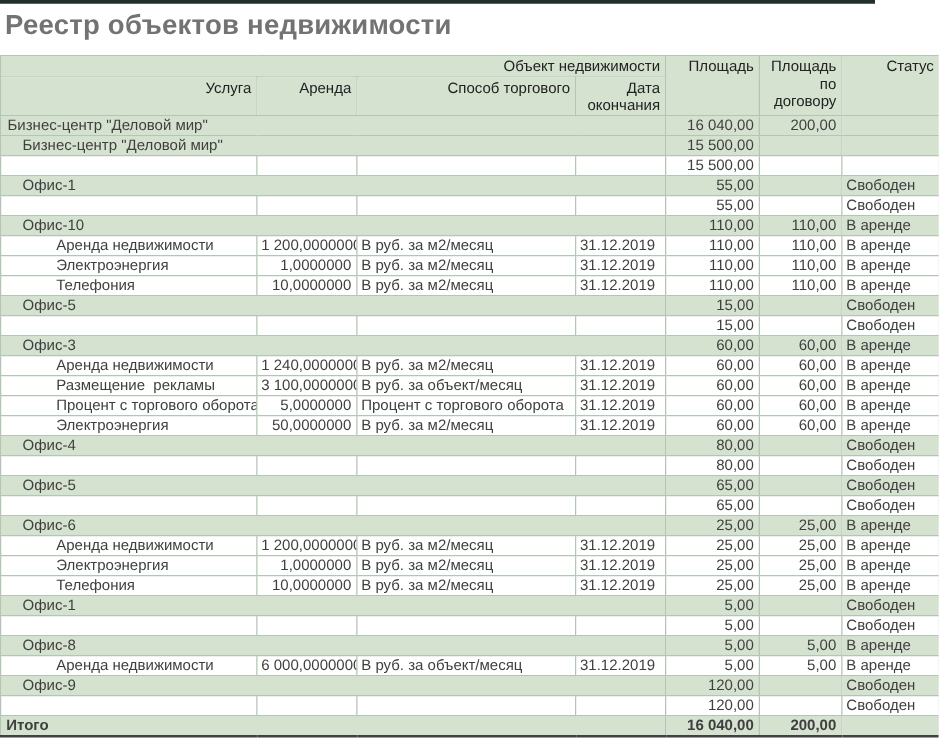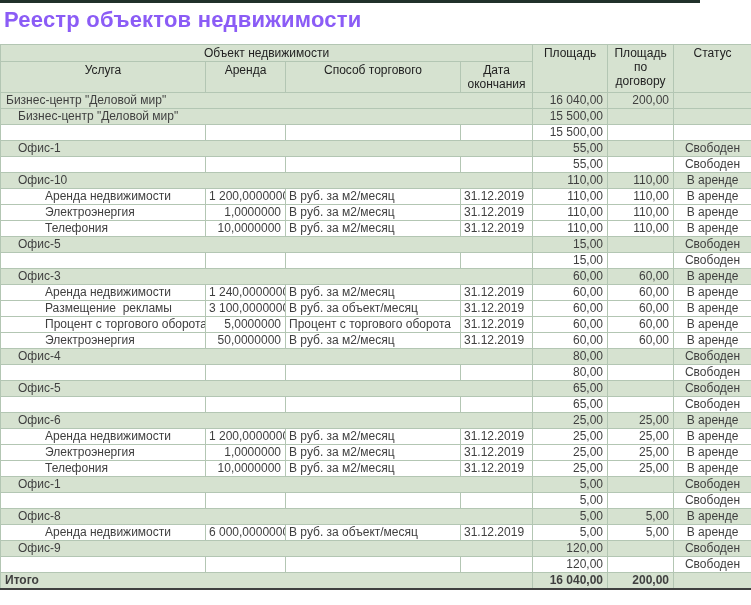--- a/index.html
+++ b/index.html
@@ -1,33 +1,33 @@
 <!DOCTYPE html>
 <html><head>
 <meta charset="utf-8">
 <style>
   html,body{margin:0;padding:0;background:#fff;}
   body{font-family:"Liberation Sans","DejaVu Sans",sans-serif;}
   .page{position:relative;width:751px;height:605px;background:#ffffff;overflow:hidden;}
   .top-strip{position:absolute;top:0;left:0;width:700px;height:3px;background:#20312a;}
-  .title{margin:7px 0 0 4px;font-size:22px;font-weight:bold;color:#8b5cf6;letter-spacing:0.2px;}
+  .title{margin:7px 0 0 4px;font-size:22px;font-weight:bold;color:#737373;letter-spacing:0.2px;}
   table.registry{border-collapse:collapse;table-layout:fixed;width:751px;margin-top:11px;font-size:12px;}
   .registry th,.registry td{border:1px solid #b3c6b3;overflow:hidden;box-sizing:border-box;}
-  .registry thead th{background:#d6e2d0;font-weight:normal;text-align:center;vertical-align:top;padding:1px 4px;color:#222222;line-height:14px;}
+  .registry thead th{background:#d6e2d0;font-weight:normal;text-align:right;vertical-align:top;padding:1px 4px;color:#222222;line-height:14px;}
   .registry thead .h-row-a th{height:16px;}
   .registry thead .h-row-b th{height:31px;}
   .registry tbody td{height:15.3px;padding:0 3px;color:#3f3f3f;white-space:pre;vertical-align:middle;line-height:15px;}
   .row-group0 td,.row-group1 td,.row-total td{background:#d6e2d0;color:#2b4c3c;}
   .row-total td{font-weight:bold;color:#1b4a39;border-bottom:2px solid #404040;}
   .c-num,.c-rate{text-align:right;padding-right:4px !important;}
   .row-group0 .c-name{padding-left:5px;}
   .row-group1 .c-name{padding-left:17px;}
   .row-detail .c-name{padding-left:44px;}
   .row-total .c-name{padding-left:4px;}
-  .c-status{padding-left:3px;text-align:center;}
+  .c-status{padding-left:3px;}
 </style>
 </head>
 <body>
 
 <div class="page">
   <div class="top-strip"></div>
   <h1 class="title">Реестр объектов недвижимости</h1>
 
   <table class="registry">
     <colgroup>

